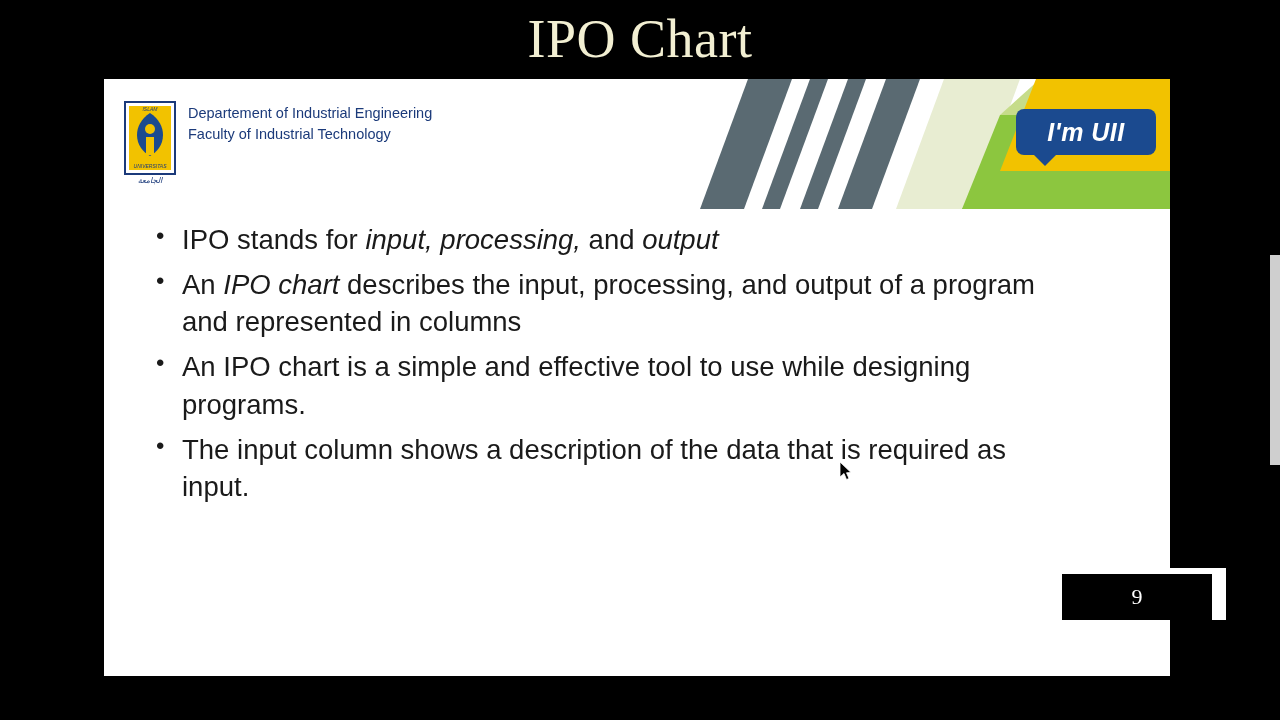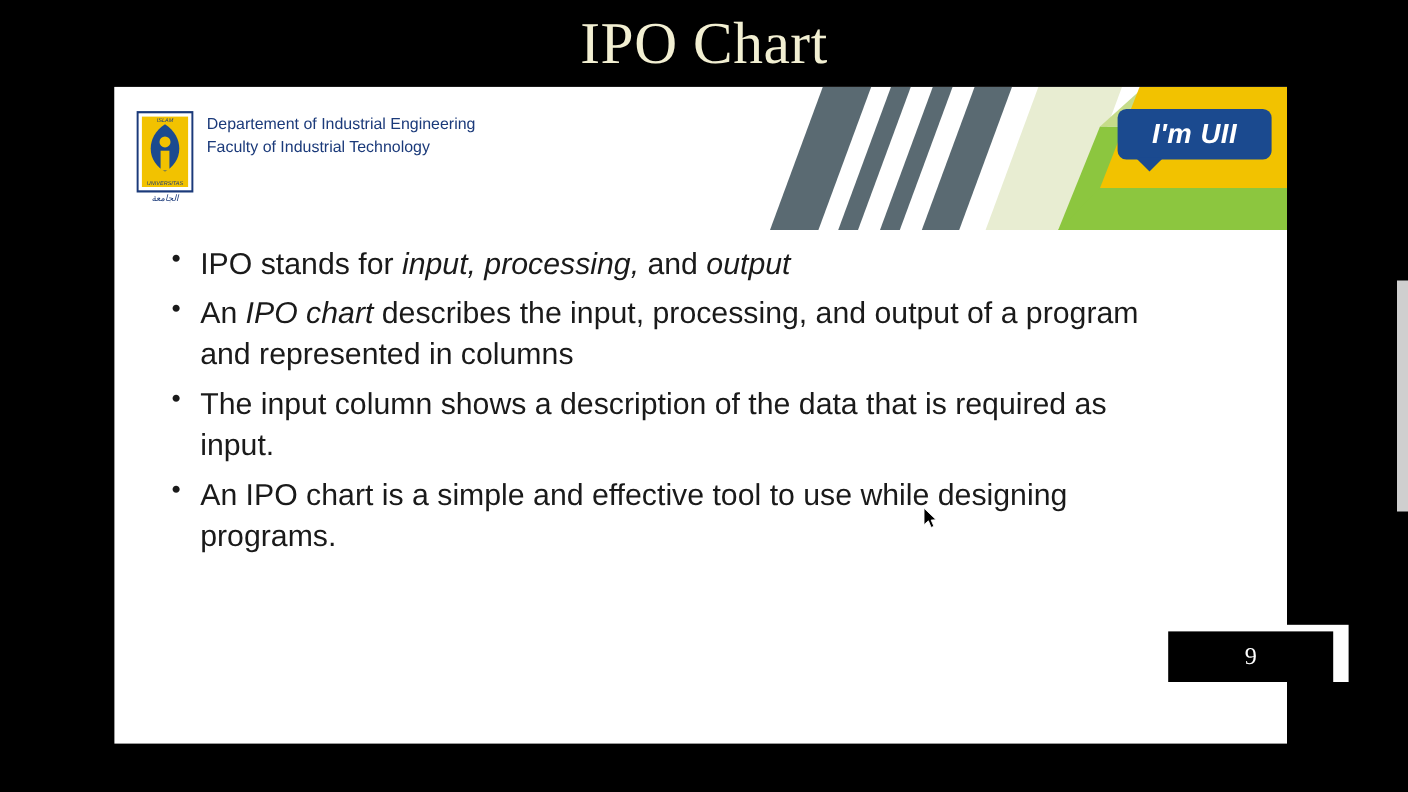--- a/index.html
+++ b/index.html
@@ -54,21 +54,21 @@
   .program-text .l1 {
     font-size: 16.5px; font-weight: bold; color: #1b3a7a; letter-spacing: 0.2px;
     line-height: 1.15;
   }
   .program-text .l2, .program-text .l3, .program-text .l4 {
     font-size: 14.5px; color: #1b3a7a; line-height: 1.45;
   }
 
   
   .imuii {
-    position: absolute; right: 14px; top: 20px;
+    position: absolute; right: 14px; top: 30px;
     width: 140px; height: 46px;
   }
   .imuii-bubble {
     position: absolute; inset: 0;
     background: #1b4a8f;
     border-radius: 8px;
     display: flex; align-items: center; justify-content: center;
   }
   .imuii-bubble span {
     color: #ffffff; font-size: 25px; font-weight: bold; font-style: italic;
@@ -195,22 +195,22 @@
         </div>
         <div class="imuii-tail"></div>
       </div>
 
     </div>
 
     <div class="body">
       <ul class="bullets" id="bullet-list">
           <li><span>IPO stands for </span><em class="it">input, processing,</em><span> and </span><em class="it">output</em></li>
           <li><span>An </span><em class="it">IPO chart</em><span> describes the input, processing, and output of a program and represented in columns</span></li>
+          <li><span>An IPO chart is a simple and effective tool to use while designing programs.</span></li>
           <li><span>The input column shows a description of the data that is required as input.</span></li>
-          <li><span>An IPO chart is a simple and effective tool to use while designing programs.</span></li>
         </ul>
     </div>
 
 
   </div>
 
   <div class="right-sliver"></div>
 
   <div class="pagebox">
     <div class="pagebox-inner">

